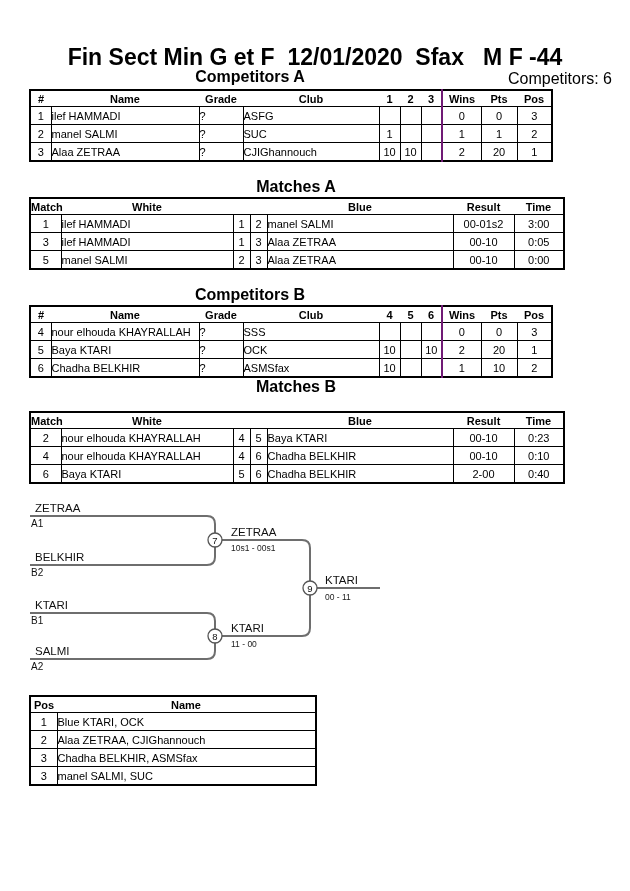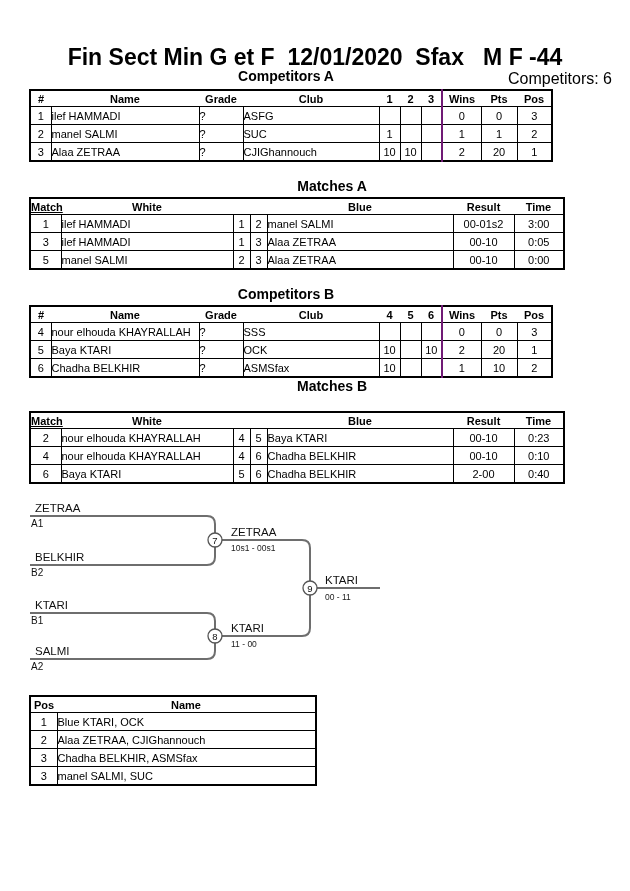--- a/index.html
+++ b/index.html
@@ -1,28 +1,28 @@
 <!DOCTYPE html>
 <html><head>
 <meta charset="utf-8">
 <style>
   html,body{margin:0;padding:0;background:#fff;}
   body{width:630px;height:891px;position:relative;font-family:"Liberation Sans",sans-serif;color:#000;overflow:hidden;}
   .abs{position:absolute;}
   .page-title{left:0;top:44px;width:630px;text-align:center;font-size:23px;font-weight:bold;white-space:pre;}
-  .sec-head{font-size:14px;font-weight:bold;text-align:center;padding-left:36px;}
+  .sec-head{font-size:16px;font-weight:bold;text-align:center;}
   .comp-count{top:70px;right:18px;font-size:16px;}
   table.tbl{position:absolute;border-collapse:collapse;table-layout:fixed;font-size:11px;background:#fff;}
   table.tbl{border:2px solid #000;}
   .tbl td{border:1px solid #000;height:17px;padding:0;white-space:nowrap;overflow:hidden;}
   .tbl th{border:none;border-bottom:1px solid #000;height:15px;padding:0;font-weight:bold;white-space:nowrap;overflow:visible;font-size:11px;}
   .tbl .sep{border-left:2px solid #701a75;margin-left:32px;}
   .c{text-align:center;}
   .l{text-align:left;padding-left:5px;}
-  .hl{text-align:center;padding-left:2px;text-decoration:underline;}
+  .hl{text-align:center;padding-left:2px;}
   svg text{font-family:"Liberation Sans",sans-serif;fill:#111;}
   .br-name{font-size:11.5px;}
   .br-seed{font-size:10px;}
   .br-score{font-size:8.5px;fill:#222;}
   .br-num{font-size:9.5px;fill:#111;}
 </style>
 </head>
 <body>
 
 <div class="abs page-title">Fin Sect Min G et F  12/01/2020  Sfax   M F -44</div>

